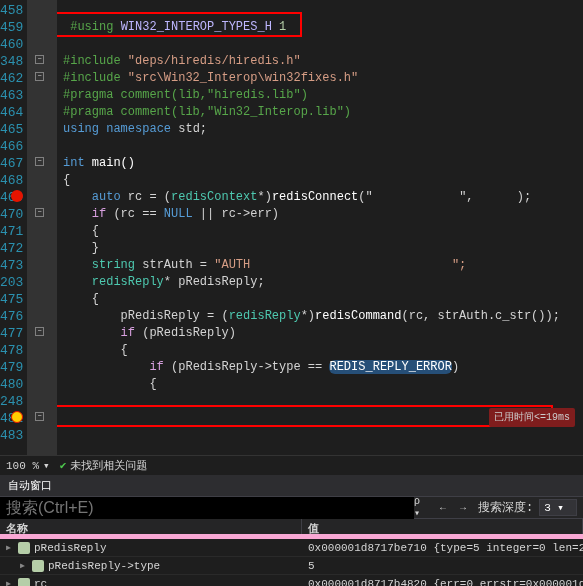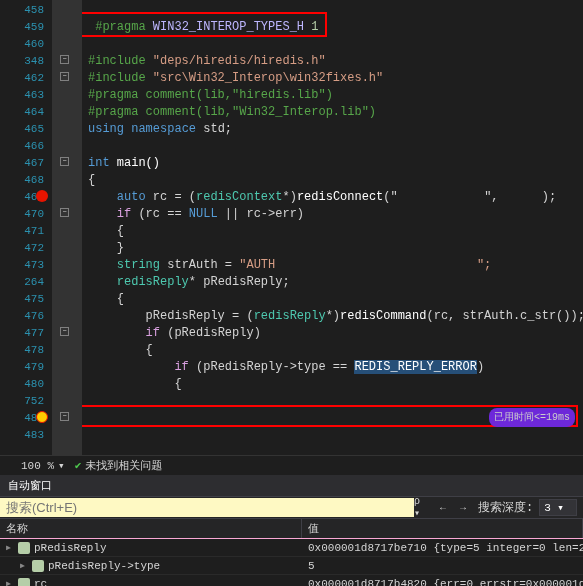--- a/index.html
+++ b/index.html
@@ -12,26 +12,26 @@
   height: 586px;
   overflow: hidden;
 }
 .editor {
   display: flex;
   background: #1e1e1e;
   height: 455px;
   position: relative;
 }
 .gutter {
-  width: 52px;
+  width: 27px;
   background: #1e1e1e;
   text-align: right;
   padding-right: 8px;
   color: #2b91af;
-  font-size: 11px;
+  font-size: 13px;
   line-height: 17px;
   padding-top: 2px;
 }
 .gutter .ln { height: 17px; }
 .margin {
   width: 30px;
   background: #333333;
   position: relative;
   line-height: 17px;
 }
@@ -74,37 +74,37 @@
   pointer-events: none;
 }
 .kw { color: #569cd6; }
 .macro { color: #beb7ff; }
 .str { color: #d69d85; }
 .num { color: #b5cea8; }
 .func { color: #ffffff; }
 .cls { color: #4ec9b0; }
 .comment { color: #57a64a; }
 .kw2 { color: #d8a0df; }
-.hl-sel { background: #264f78; color: #fff; }
+.hl-sel { background: #264f78; color: #fff; border-radius: 6px; }
 .timing {
   position: absolute;
   right: 8px;
-  background: #6d28d9;
+  background: #7f1d1d;
   color: #ccc;
   font-size: 10px;
   padding: 1px 5px;
-  border-radius: 8px;
+  border-radius: 2px;
 }
 .statusbar {
   display: flex;
   align-items: center;
   background: #1e1e1e;
   border-top: 1px solid #333;
   height: 20px;
-  padding: 0 21px;
+  padding: 0 6px;
   font-size: 11px;
   color: #d4d4d4;
 }
 .statusbar .zoom { display: flex; align-items: center; gap: 4px; margin-right: 10px; }
 .statusbar .check { color: #4ec94e; margin-right: 4px; }
 .panel-header {
   background: #2d2d30;
   color: #fff;
   font-size: 11px;
   padding: 3px 8px;
@@ -112,24 +112,24 @@
 }
 .search-row {
   display: flex;
   align-items: center;
   background: #252526;
   border-bottom: 1px solid #3f3f46;
   height: 22px;
 }
 .search-input {
   flex: 1;
-  background: #fef9c3;
+  background: #000000;
   border: none;
   color: #888;
-  font-size: 13px;
+  font-size: 16px;
   padding: 2px 6px;
   font-family: "Microsoft YaHei", sans-serif;
 }
 .search-controls {
   display: flex;
   align-items: center;
   gap: 2px;
   padding-right: 6px;
 }
 .search-controls .ico {
@@ -145,22 +145,23 @@
   background: #333337;
   border: 1px solid #3f3f46;
   color: #fff;
   padding: 1px 12px 1px 4px;
   font-size: 11px;
   position: relative;
 }
 .table-header {
   display: flex;
   background: #252526;
-  border-bottom: 1px solid #f9a8d4;
+  border-bottom: 5px solid #f9a8d4;
   height: 20px;
+  font-weight: bold;
 }
 .table-header .col {
   padding: 2px 6px;
   font-size: 11px;
   color: #d4d4d4;
   border-right: 1px solid #3f3f46;
   font-family: "Microsoft YaHei", sans-serif;
 }
 .col-name { width: 302px; }
 .col-value { flex: 1; }
@@ -210,46 +211,46 @@
     <div class="ln">464</div>
     <div class="ln">465</div>
     <div class="ln">466</div>
     <div class="ln">467</div>
     <div class="ln">468</div>
     <div class="ln">469</div>
     <div class="ln">470</div>
     <div class="ln">471</div>
     <div class="ln">472</div>
     <div class="ln">473</div>
-    <div class="ln">264</div>
+    <div class="ln">203</div>
     <div class="ln">475</div>
     <div class="ln">476</div>
     <div class="ln">477</div>
     <div class="ln">478</div>
     <div class="ln">479</div>
     <div class="ln">480</div>
-    <div class="ln">752</div>
+    <div class="ln">248</div>
     <div class="ln">482</div>
     <div class="ln">483</div>
   </div>
   <div class="margin">
     <span class="breakpoint" style="top:190px"></span>
     <span class="breakpoint yellow" style="top:411px"></span>
     <span class="fold" style="top:55px">−</span>
     <span class="fold" style="top:72px">−</span>
     <span class="fold" style="top:157px">−</span>
     <span class="fold" style="top:208px">−</span>
     <span class="fold" style="top:327px">−</span>
     <span class="fold" style="top:412px">−</span>
   </div>
   <div class="code">
     <div class="redbox" style="top:12px;left:-5px;width:250px;height:25px"></div>
     <div class="redbox" style="top:405px;left:-72px;width:568px;height:22px"></div>
     <div class="line"></div>
-    <div class="line"> <span class="comment">#pragma</span> <span class="macro">WIN32_INTEROP_TYPES_H</span> <span class="num">1</span></div>
+    <div class="line"> <span class="comment">#using</span> <span class="macro">WIN32_INTEROP_TYPES_H</span> <span class="num">1</span></div>
     <div class="line"></div>
     <div class="line"><span class="comment">#include</span> <span class="str">"deps/hiredis/hiredis.h"</span></div>
     <div class="line"><span class="comment">#include</span> <span class="str">"src\Win32_Interop\win32fixes.h"</span></div>
     <div class="line"><span class="comment">#pragma comment(lib,"hiredis.lib")</span></div>
     <div class="line"><span class="comment">#pragma comment(lib,"Win32_Interop.lib")</span></div>
     <div class="line"><span class="kw">using</span> <span class="kw">namespace</span> <span>std;</span></div>
     <div class="line"></div>
     <div class="line"><span class="kw">int</span> <span class="func">main()</span></div>
     <div class="line">{</div>
     <div class="line">    <span class="kw">auto</span> <span>rc = (</span><span class="cls">redisContext</span>*)<span class="func">redisConnect</span><span>("</span><span class="str">            </span><span>", </span><span class="num">     </span><span>);</span></div>

